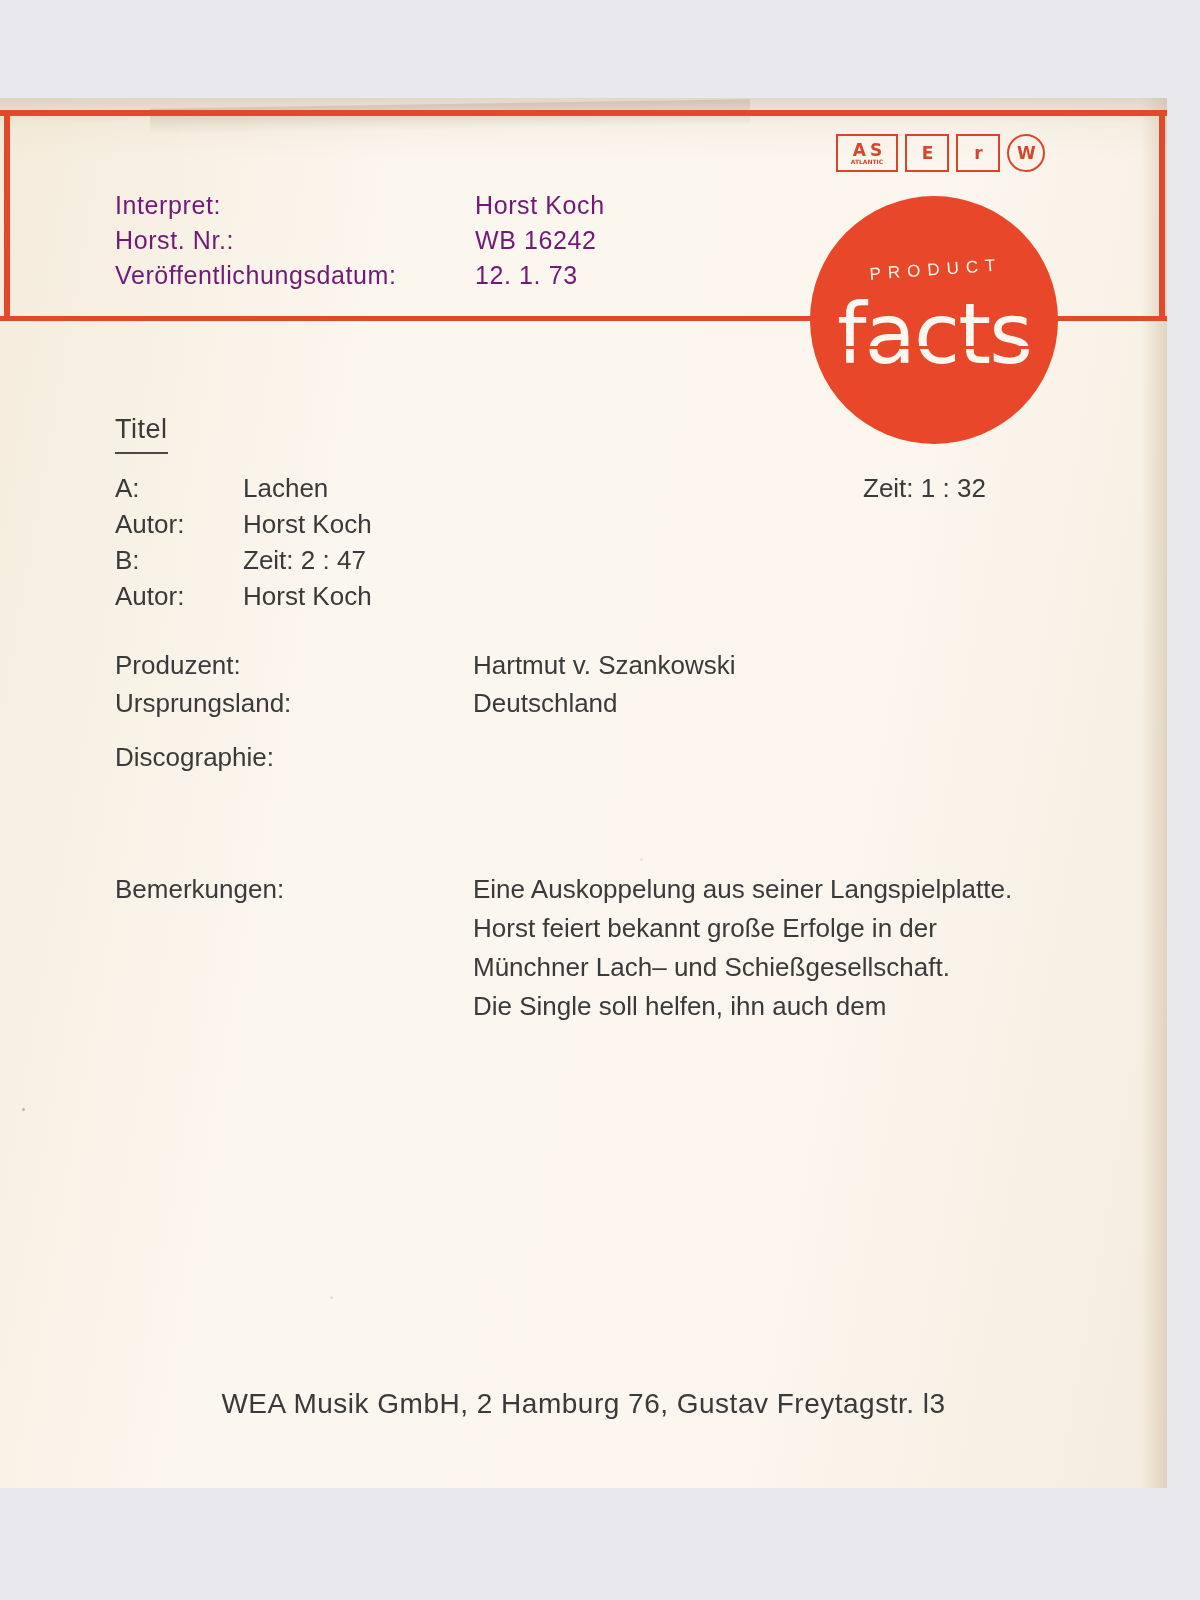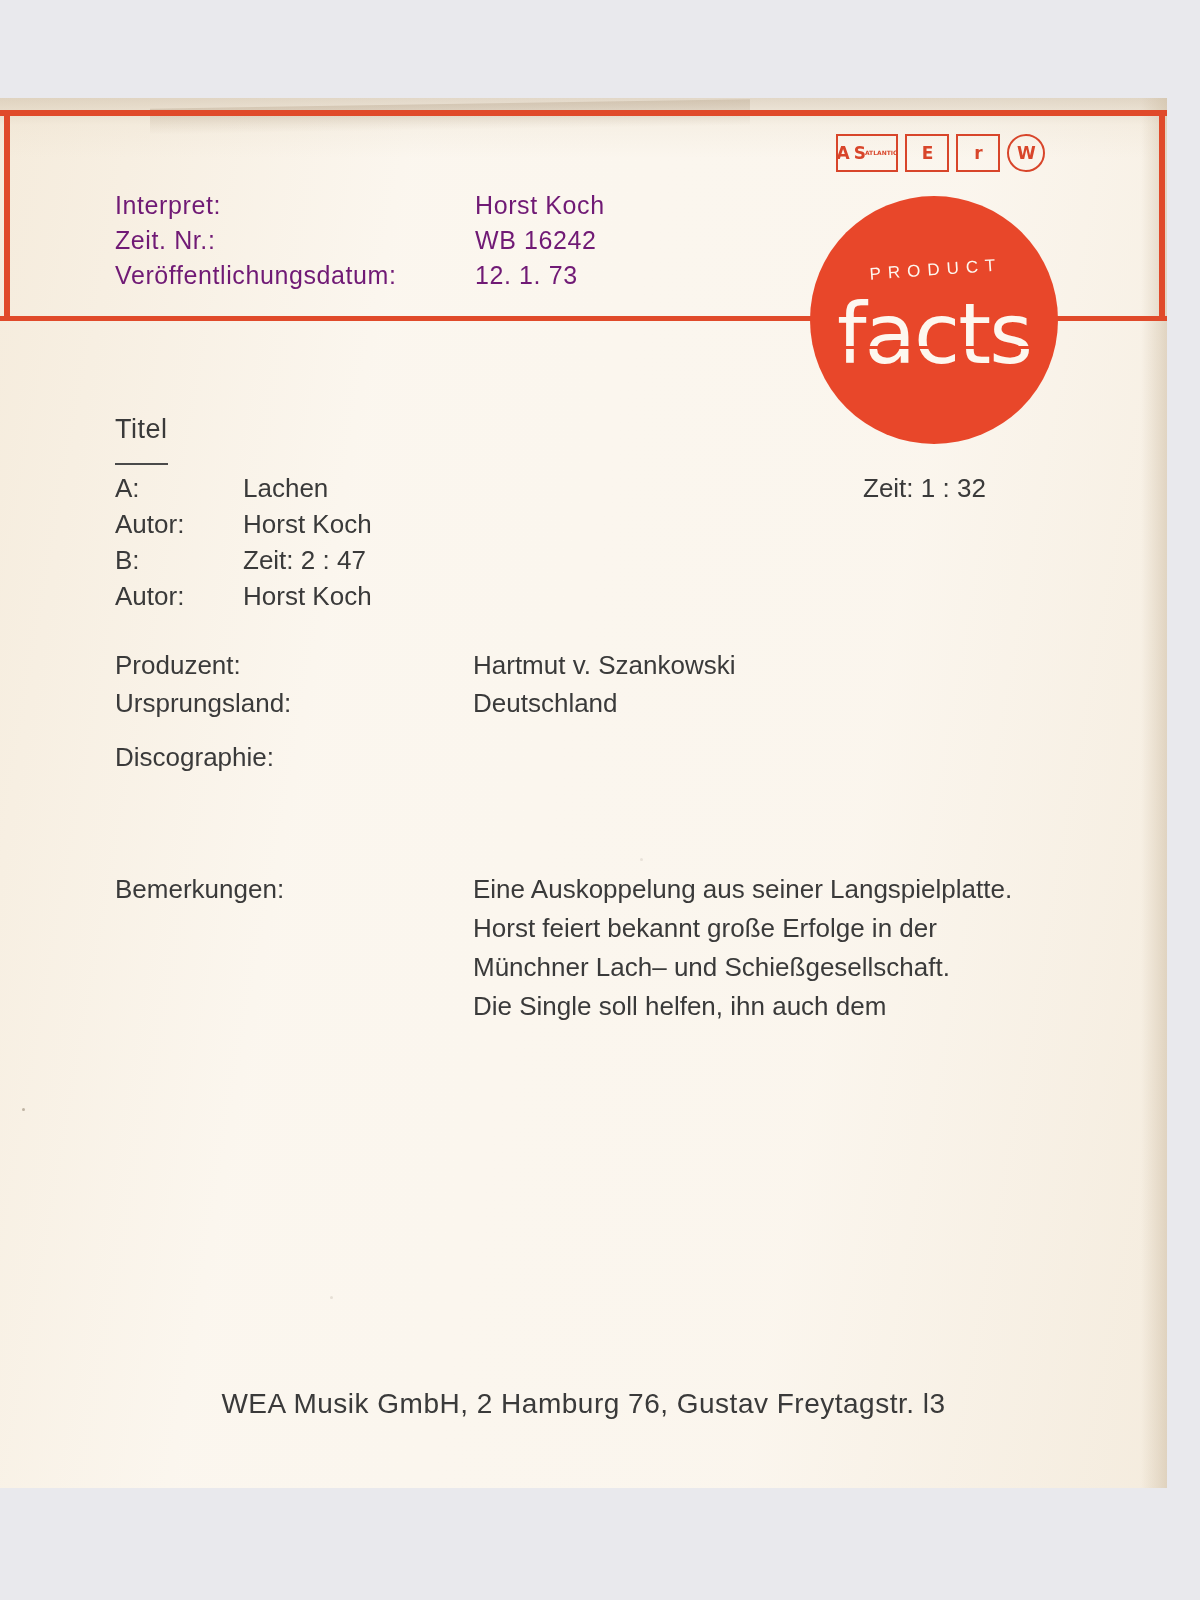--- a/index.html
+++ b/index.html
@@ -142,35 +142,35 @@
     justify-content: center;
     font-family: "DejaVu Sans", sans-serif;
     letter-spacing: -1px;
   }
   .logo-box.wide { width: 58px; }
   .logo-box.circle { border-radius: 50%; width: 34px; }
   .logo-sub {
     font-size: 6px;
     letter-spacing: 0;
   }
-  .logo-stack { display: flex; align-items: center; line-height: 1; }
+  .logo-stack { display: flex; flex-direction: column; align-items: center; line-height: 1; }
 
   
   .body-text {
     position: absolute;
     color: #3a3a3a;
     font-size: 25px;
     letter-spacing: 0.5px;
   }
   .titel-head {
     left: 115px;
     top: 316px;
     font-size: 27px;
     border-bottom: 2px solid #4a4a4a;
-    padding-bottom: 18px;
+    padding-bottom: 7px;
     display: inline-block;
   }
 
   .tracks {
     position: absolute;
     left: 115px;
     top: 372px;
     width: 960px;
     font-size: 26px;
     line-height: 36px;
@@ -248,21 +248,21 @@
       <span>W</span>
     </div>
   </div>
 
   <div class="hdr">
     <div class="hdr-row">
       <span class="hdr-label">Interpret:</span>
       <span class="hdr-value">Horst Koch</span>
     </div>
     <div class="hdr-row">
-      <span class="hdr-label">Zeit. Nr.:</span>
+      <span class="hdr-label">Horst. Nr.:</span>
       <span class="hdr-value">WB 16242</span>
     </div>
     <div class="hdr-row">
       <span class="hdr-label">Veröffentlichungsdatum:</span>
       <span class="hdr-value">12. 1. 73</span>
     </div>
   </div>
 
   <div class="facts-circle">
     <div class="facts-product">PRODUCT</div>

